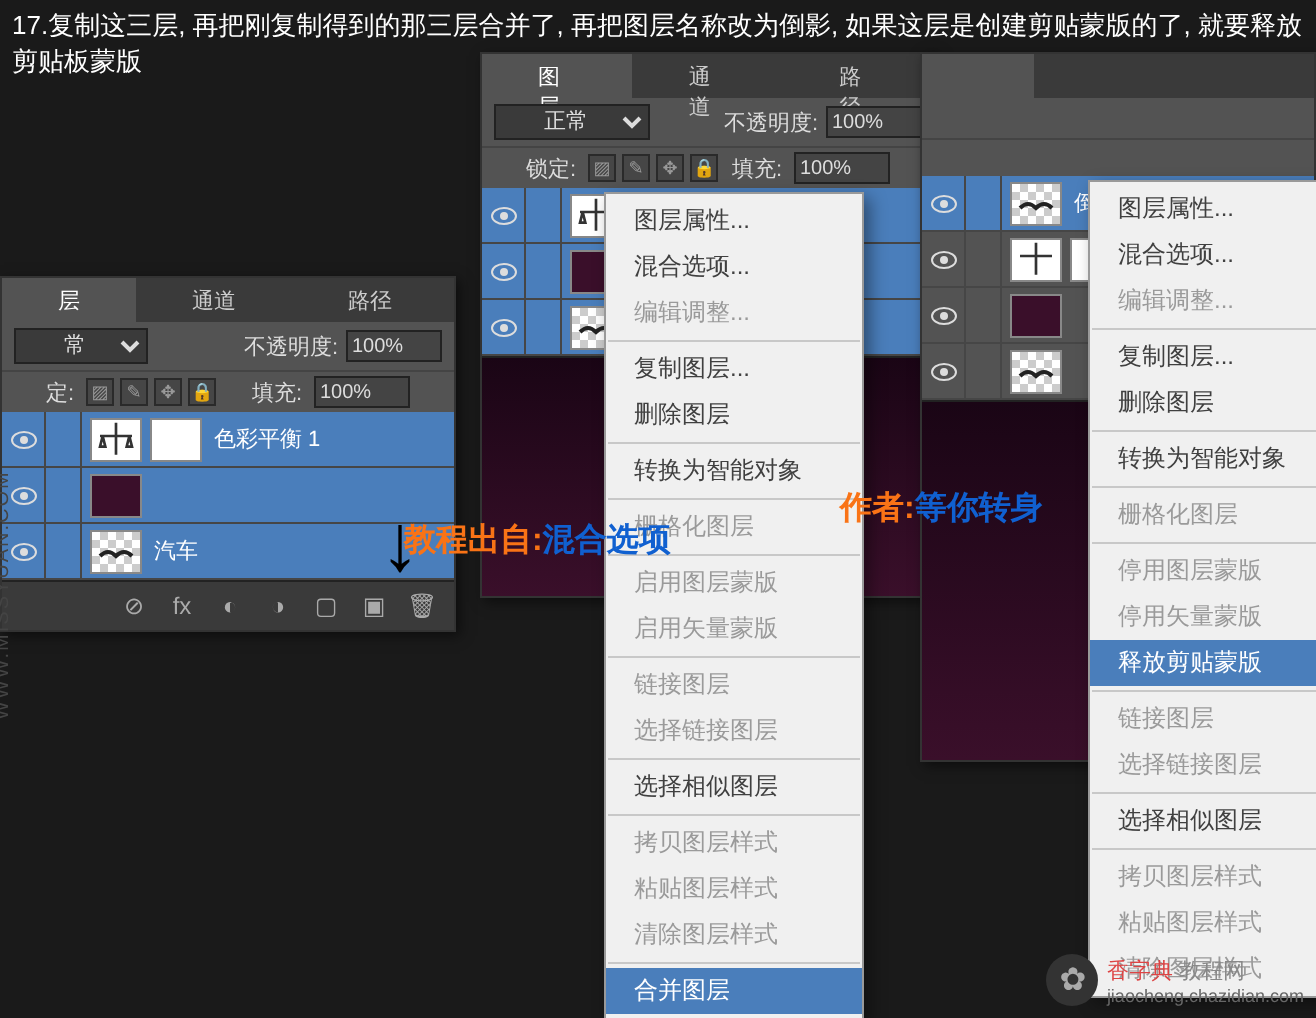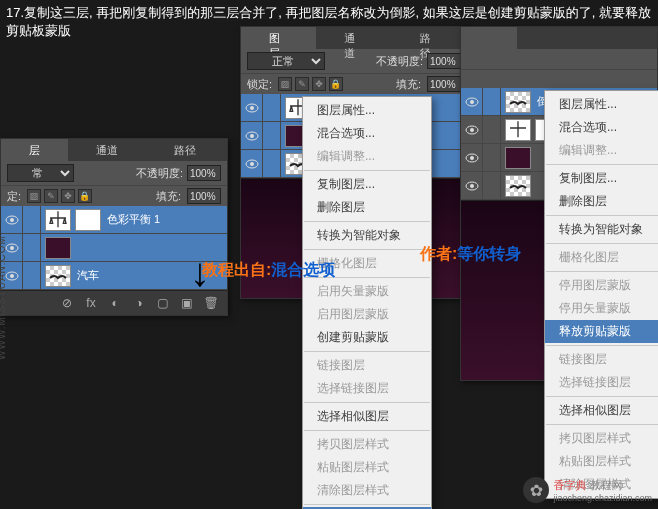--- a/index.html
+++ b/index.html
@@ -4,22 +4,22 @@
 <style>
 *{box-sizing:border-box;margin:0;padding:0;font-family:"Microsoft YaHei","SimSun",sans-serif}
 body{width:658px;height:509px;background:#1a1a1a;position:relative;overflow:hidden}
 .instruction{position:absolute;top:4px;left:6px;color:#fff;font-size:13px;z-index:5}
 .panel{position:absolute;background:#535353;border:1px solid #333;box-shadow:2px 2px 6px rgba(0,0,0,.5)}
 .tabs{display:flex;background:#3a3a3a;height:22px;font-size:11px;color:#ccc}
 .tab{padding:4px 28px;cursor:pointer}
 .tab.active{background:#535353;color:#fff}
 .row-top{display:flex;align-items:center;padding:3px 6px;gap:4px;font-size:11px;color:#ddd}
 .dropdown{background:#3a3a3a;border:1px solid #222;color:#ddd;font-size:11px;padding:1px 14px 1px 20px;height:18px}
-.slider-input{background:#444;border:1px solid #222;color:#ddd;font-size:10px;width:34px;height:16px;padding:0 2px}
-.lock-row{display:flex;align-items:center;padding:2px 6px;gap:6px;font-size:11px;color:#ddd;border-top:1px solid #444}
+.slider-input{background:#444;border:1px solid #222;color:#ddd;font-size:10px;width:48px;height:16px;padding:0 2px}
+.lock-row{display:flex;align-items:center;padding:2px 22px;gap:6px;font-size:11px;color:#ddd;border-top:1px solid #444}
 .lock-icons{display:flex;gap:3px}
 .lock-icon{width:14px;height:14px;background:#464646;border:1px solid #2a2a2a;display:flex;align-items:center;justify-content:center;font-size:9px;color:#999}
 .layers{background:#535353}
 .layer{display:flex;align-items:center;height:28px;border-bottom:1px solid #464646;font-size:11px;color:#fff}
 .layer.selected{background:#4a7ebb;color:#fff}
 .eye{width:22px;height:28px;display:flex;align-items:center;justify-content:center;border-right:1px solid #464646}
 .eye svg{width:14px;height:10px}
 .blank-col{width:18px;height:28px;border-right:1px solid #464646}
 .thumb{width:26px;height:22px;margin:0 4px;border:1px solid #888;background:#fff;display:flex;align-items:center;justify-content:center}
 .thumb.checker{background:repeating-conic-gradient(#ccc 0 25%,#fff 0 50%) 0 0/8px 8px}
@@ -268,23 +268,22 @@
     <div class="menu-item">混合选项...</div>
     <div class="menu-item disabled">编辑调整...</div>
     <div class="menu-sep"></div>
     <div class="menu-item">复制图层...</div>
     <div class="menu-item">删除图层</div>
     <div class="menu-sep"></div>
     <div class="menu-item">转换为智能对象</div>
     <div class="menu-sep"></div>
     <div class="menu-item disabled">栅格化图层</div>
     <div class="menu-sep"></div>
+    <div class="menu-item disabled">启用图层蒙版</div>
     <div class="menu-item disabled">启用矢量蒙版</div>
-    <div class="menu-item disabled">启用图层蒙版</div>
-    <div class="menu-item">创建剪贴蒙版</div>
     <div class="menu-sep"></div>
     <div class="menu-item disabled">链接图层</div>
     <div class="menu-item disabled">选择链接图层</div>
     <div class="menu-sep"></div>
     <div class="menu-item">选择相似图层</div>
     <div class="menu-sep"></div>
     <div class="menu-item disabled">拷贝图层样式</div>
     <div class="menu-item disabled">粘贴图层样式</div>
     <div class="menu-item disabled">清除图层样式</div>
     <div class="menu-sep"></div>

